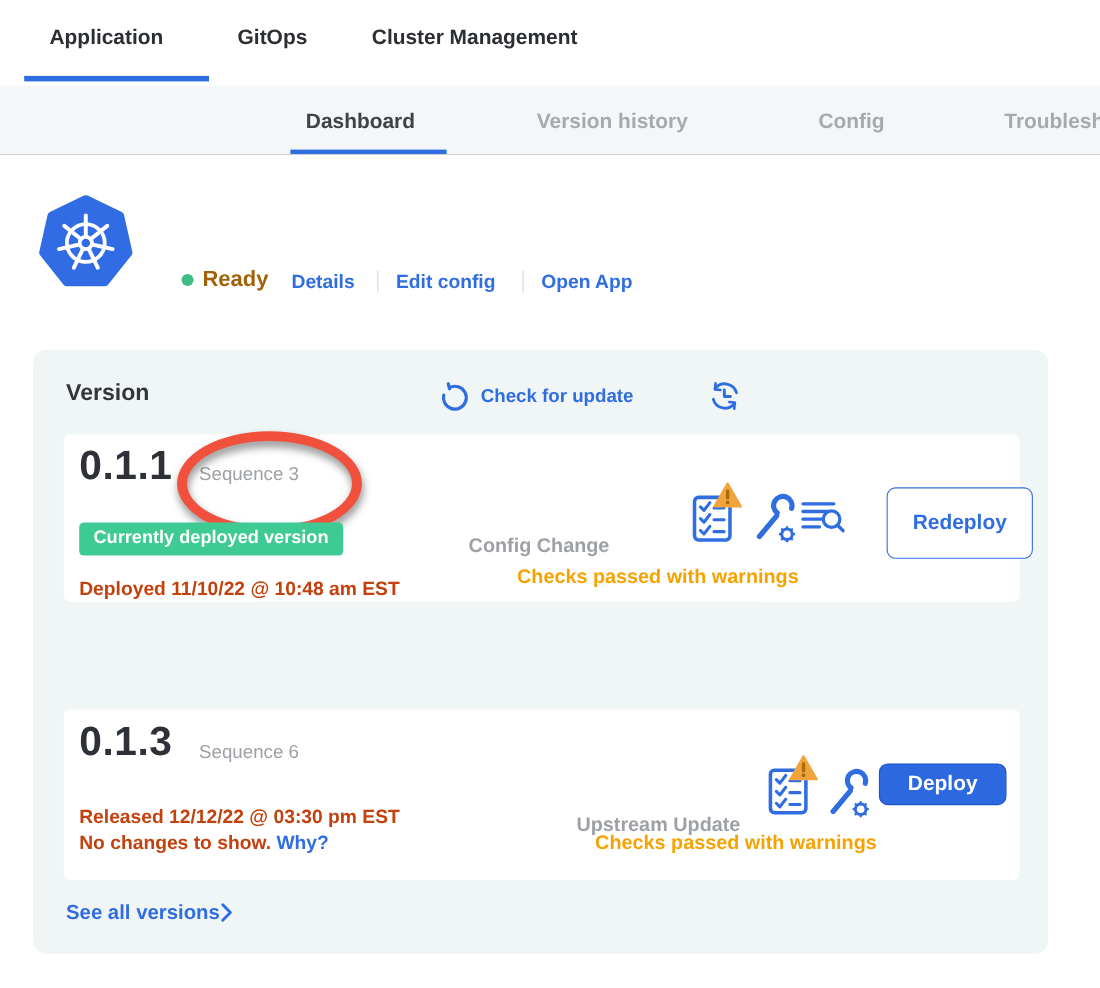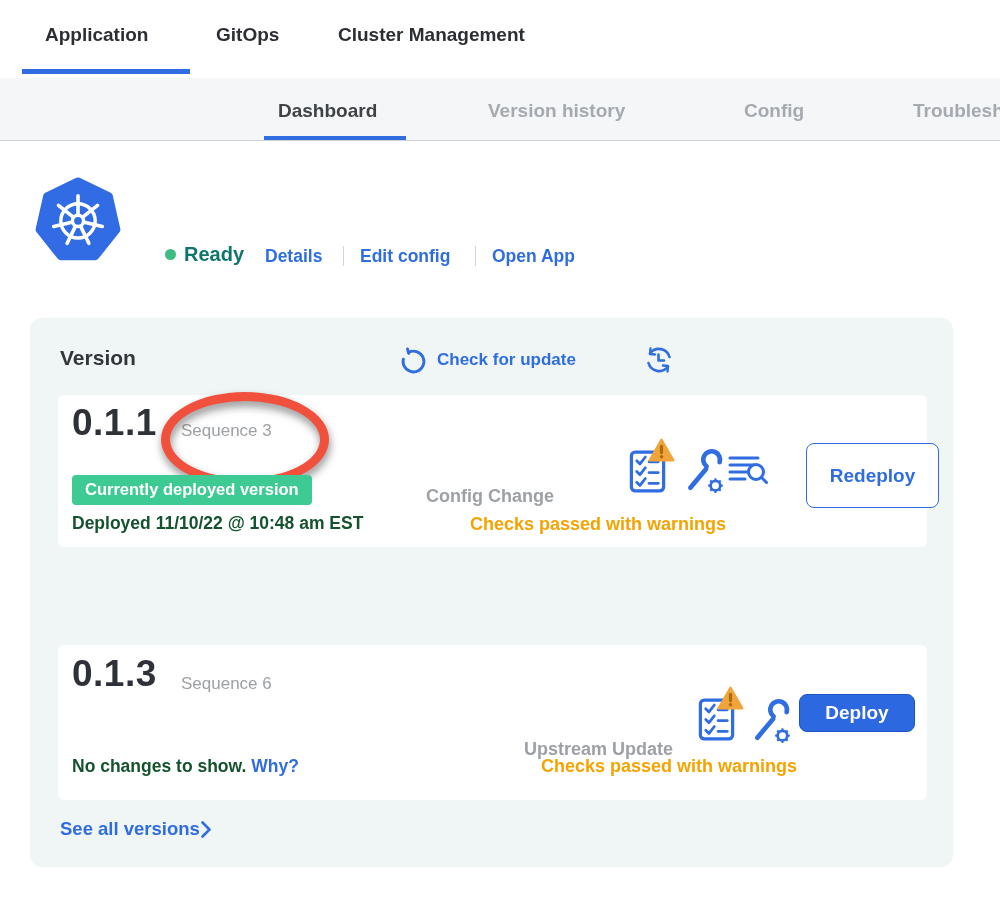--- a/index.html
+++ b/index.html
@@ -13,38 +13,38 @@
 
   
   .subnav{position:absolute;left:0;top:78px;width:1000px;height:62px;background:#f4f6f7;border-bottom:1px solid #ccd3d8;}
   .snav-item{position:absolute;top:22px;font-size:19px;font-weight:700;color:#a4aaaf;cursor:pointer;white-space:nowrap;}
   .snav-item.active{color:#3e4347;}
   .snav-underline{position:absolute;left:264px;top:58px;width:142px;height:4px;background:#2f6de1;}
 
   
   .app-title{position:absolute;left:164px;top:179px;font-size:41px;font-weight:800;letter-spacing:.5px;color:#2e3238;}
   .status-dot{position:absolute;left:165px;top:249px;width:11px;height:11px;border-radius:50%;background:#3dbd84;}
-  .ready-label{position:absolute;left:184px;top:243px;font-size:20px;font-weight:600;color:#0f766e;}
+  .ready-label{position:absolute;left:184px;top:243px;font-size:20px;font-weight:600;color:#a16207;}
   .hdr-link{position:absolute;top:246px;font-size:17.5px;font-weight:700;color:#2f6de1;cursor:pointer;}
   .pipe{position:absolute;top:246px;width:1px;height:20px;background:#d2d6da;}
 
   
   .panel{position:absolute;left:30px;top:318px;width:923px;height:549px;background:#f0f5f6;border-radius:12px;}
   .panel-heading{position:absolute;left:60px;top:346px;font-size:21px;font-weight:700;color:#32363b;}
   .top-link-text{position:absolute;font-size:17px;font-weight:700;color:#2f6de1;cursor:pointer;white-space:nowrap;}
   .card{position:absolute;left:58px;width:869px;background:#fff;border-radius:6px;}
   .card1{top:395px;height:152px;}
   .card2{top:645px;height:155px;}
   .ver-num{position:absolute;left:72px;font-size:37px;font-weight:800;color:#2e3238;letter-spacing:.5px;}
   .seq{position:absolute;left:181px;font-size:17px;font-weight:500;color:#9da1a5;}
   .annotation-ellipse{position:absolute;left:161px;top:392px;width:150px;height:77px;border:9px solid #f0503c;
       border-radius:50%;filter:drop-shadow(1px 5px 4px rgba(50,50,50,.55));pointer-events:none;}
   .deployed-badge{position:absolute;left:72px;top:475px;background:#3ecb93;color:#fff;font-size:16.5px;font-weight:700;
       padding:5px 13px 6px;border-radius:4px;}
-  .gray-bold{font-weight:600;color:#14532d;}
+  .gray-bold{font-weight:600;color:#c2410c;margin-top:12px;}
   .source-label{position:absolute;font-size:18px;font-weight:700;color:#9da1a5;margin-top:30px;}
   .checks-status{position:absolute;font-size:18px;font-weight:700;color:#f5a300;}
   .btn{position:absolute;border-radius:8px;font-size:19px;font-weight:700;display:flex;align-items:center;justify-content:center;cursor:pointer;box-sizing:border-box;}
   .btn-outline{border:1.5px solid #2f6de1;background:#fff;color:#2f6de1;}
   .btn-primary{background:#2c68e0;border:1px solid #1d54c4;color:#fff;}
   .teal-heading{position:absolute;left:60px;top:585px;font-size:21px;font-weight:700;color:#5b7d87;}
   .see-all{position:absolute;left:60px;top:818px;font-size:18.5px;font-weight:700;color:#2f6de1;cursor:pointer;display:flex;align-items:center;gap:0;}
   .why-link{color:#2f6de1;font-weight:700;cursor:pointer;}
   .icon-wrap{position:absolute;cursor:pointer;}
   .warn-badge{position:absolute;}
@@ -174,20 +174,21 @@
     </svg>
   </div>
 
   <div class="btn btn-outline" style="left:782px;top:443px;width:133px;height:65px;margin-left:24px;">Redeploy</div>
   <div class="checks-status" style="left:470px;top:514px;width:345px;">Checks passed with warnings</div>
 
 
   <div class="card card2"></div>
   <div class="ver-num" style="top:653px;">0.1.3</div>
   <div class="seq" style="top:674px;">Sequence 6</div>
+  <div class="abs gray-bold" style="left:72px;top:720px;font-size:17.5px;">Released 12/12/22 @ 03:30 pm EST</div>
   <div class="abs" style="left:72px;top:756px;font-size:17.5px;">
     <span class="gray-bold">No changes to show.</span>
     <span class="why-link">Why?</span>
   </div>
   <div class="source-label" style="left:524px;top:709px;">Upstream Update</div>
 
   <div class="icon-wrap" style="left:698px;top:698px;">
     <svg width="37" height="43" viewBox="0 0 34 40">
       <rect x="2" y="2" width="30" height="36" rx="3.5" fill="#fff" stroke="#2f6de1" stroke-width="3"></rect>
       <g stroke="#2f6de1" stroke-width="2.6" stroke-linecap="round" stroke-linejoin="round" fill="none">

